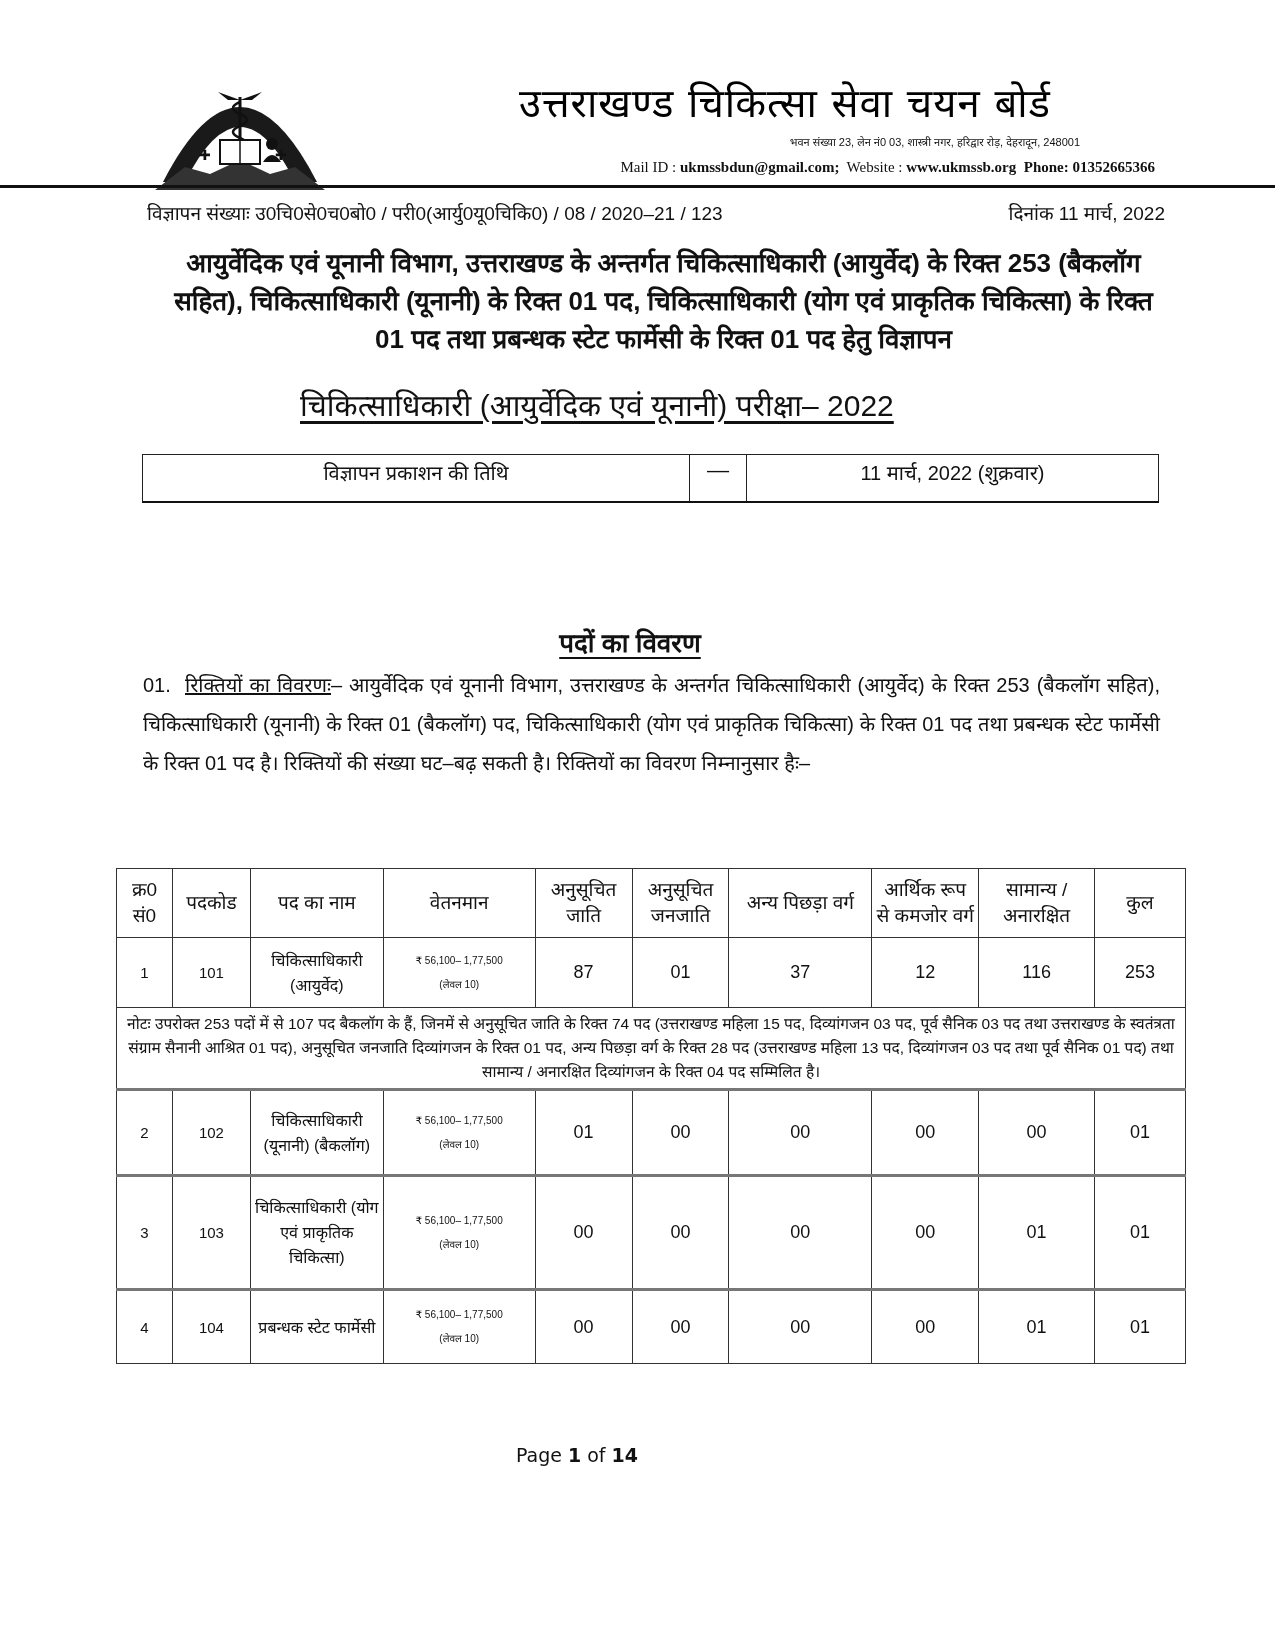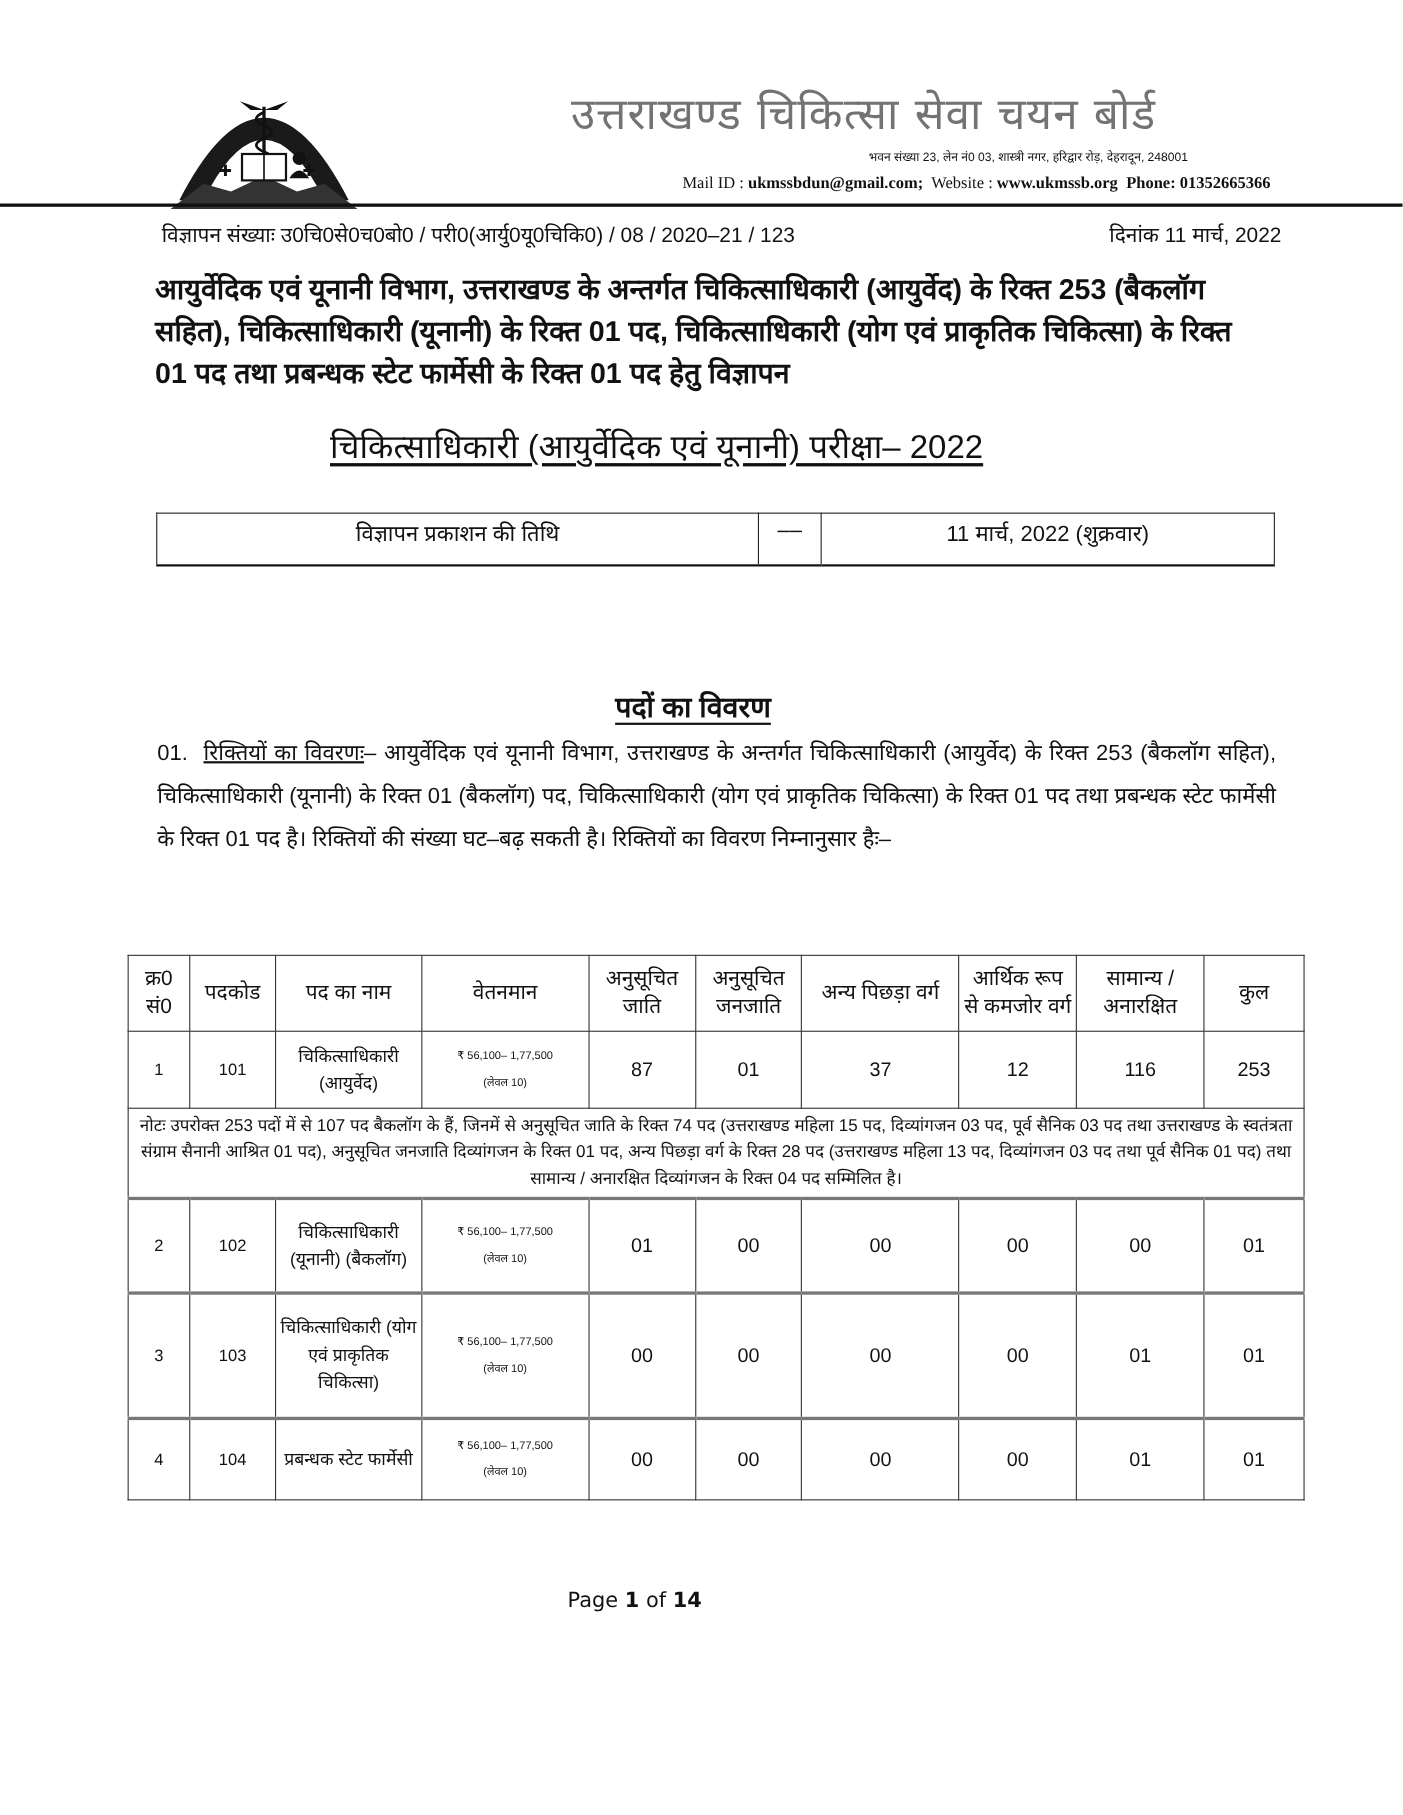--- a/index.html
+++ b/index.html
@@ -3,37 +3,37 @@
   <meta charset="utf-8">
   <style>
     html, body { margin: 0; padding: 0; background: #ffffff; }
     body { width: 1275px; height: 1650px; position: relative; overflow: hidden;
            font-family: "Liberation Sans", "DejaVu Sans", sans-serif; color: #111; }
     .abs { position: absolute; }
 
     
     .logo { left: 155px; top: 62px; width: 170px; height: 128px; }
     .org-title { left: 400px; top: 74px; width: 770px; text-align: center; font-size: 40px; letter-spacing: 1px;
-                 font-family: "DejaVu Sans", sans-serif; font-weight: 300; color: #737373; }
+                 font-family: "DejaVu Sans", sans-serif; font-weight: 300; color: #000000; }
     .org-address { left: 430px; top: 134px; width: 650px; text-align: right; font-size: 11px; }
     .org-contact { left: 375px; top: 159px; width: 780px; text-align: right; font-size: 15px;
                    font-family: "Liberation Serif", serif; }
     .org-contact b { font-weight: bold; }
     .header-rule { left: 0; top: 185px; width: 1275px; height: 3px; background: #111; }
 
     .adv-no { left: 147px; top: 200px; font-size: 19px; }
     .adv-date { right: 110px; top: 200px; font-size: 19px; }
 
-    .main-heading { left: 141px; top: 244px; width: 1005px; font-size: 26px;
+    .main-heading { left: 161px; top: 244px; width: 1005px; text-align: center; font-size: 26px;
                     font-weight: bold; line-height: 38px; }
     .exam-title { left: 300px; top: 384px; width: 725px; text-align: left; font-size: 30px; }
     .exam-title span { text-decoration: underline; text-underline-offset: 5px; }
 
     
-    table.dates { position: absolute; left: 142px; top: 466px; width: 1017px; border-collapse: collapse; font-size: 20px; }
+    table.dates { position: absolute; left: 142px; top: 454px; width: 1017px; border-collapse: collapse; font-size: 20px; }
     table.dates td { border: 1.5px solid #222; padding: 4px 8px; vertical-align: top; text-align: center; height: 38px; }
     table.dates td.c1 { width: 530px; }
     table.dates td.c2 { width: 40px; }
     table.dates tr:last-child td { border-bottom: 2.5px solid #111; }
 
     .section-title { left: 480px; top: 624px; width: 300px; text-align: center; font-size: 26px; font-weight: bold; }
     .section-title span { text-decoration: underline; text-underline-offset: 5px; }
 
     .para { left: 143px; top: 666px; width: 1017px; font-size: 20px; line-height: 39px; text-align: justify; }
     .para .num { display: inline-block; width: 42px; }

